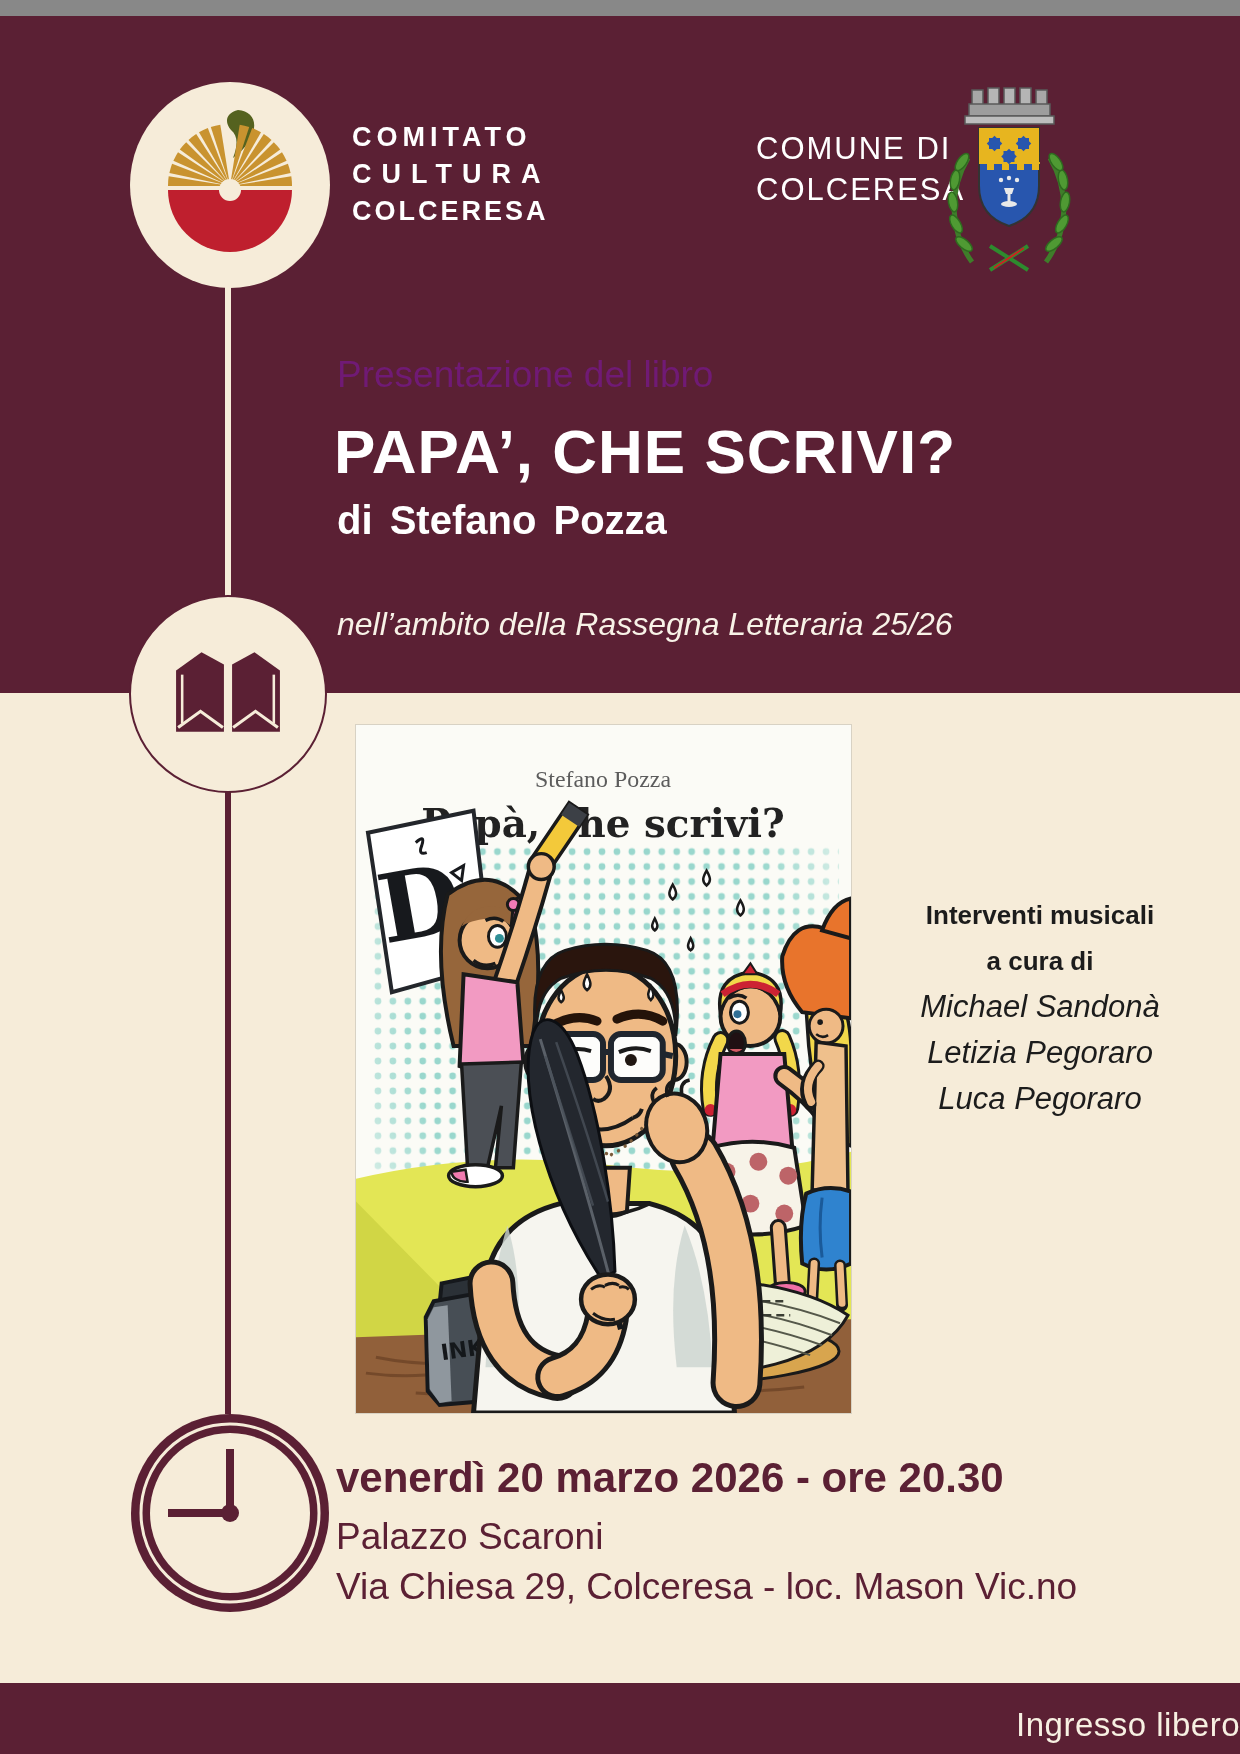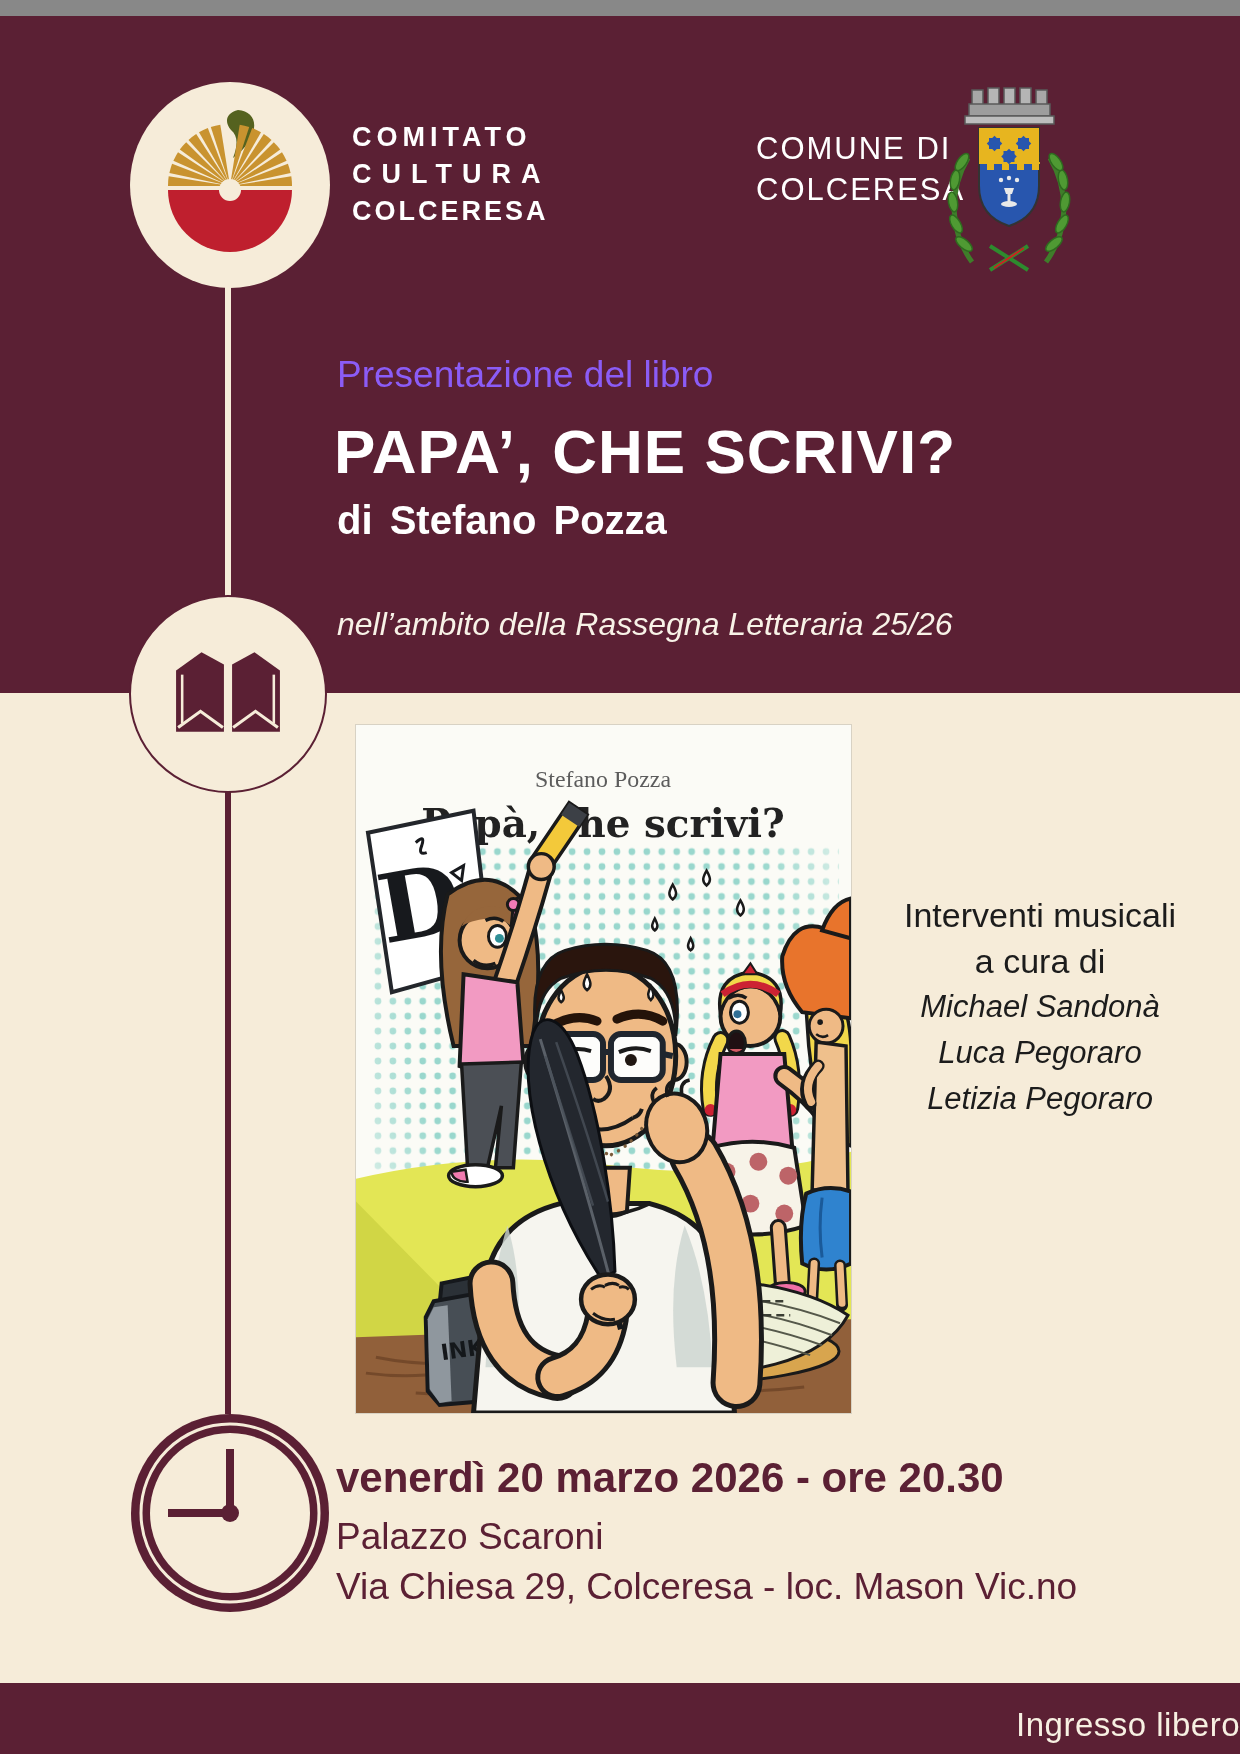--- a/index.html
+++ b/index.html
@@ -21,33 +21,33 @@
 
   
   .brand{position:absolute;left:352px;top:103px;color:#fff;font-weight:bold;font-size:27px;line-height:37px;}
   .brand .l1{letter-spacing:5px;}
   .brand .l2{letter-spacing:10px;}
   .brand .l3{letter-spacing:3px;}
   .comune{position:absolute;left:756px;top:112px;color:#fff;font-weight:normal;font-size:31px;line-height:41px;letter-spacing:2px;}
   .coa{position:absolute;left:938px;top:48px;width:142px;height:212px;}
 
   
-  .kicker{position:absolute;left:337px;top:338px;color:#8b5cf6;font-size:37px;}
+  .kicker{position:absolute;left:337px;top:338px;color:#701a75;font-size:37px;}
   .title{position:absolute;left:334px;top:400px;color:#fff;font-size:62px;font-weight:bold;letter-spacing:1px;}
   .author{position:absolute;left:337px;top:482px;color:#fff;font-size:40px;font-weight:bold;word-spacing:6px;}
   .series{position:absolute;left:337px;top:590px;color:#f8f2e7;font-size:32px;font-style:italic;}
 
   
   .cover{position:absolute;left:355px;top:708px;width:497px;height:690px;background:#fbfbf6;
          border:1px solid #d8d2c4;box-sizing:border-box;}
   .cover svg{display:block;width:100%;height:100%;}
 
   
   .music{position:absolute;left:875px;top:876px;width:330px;text-align:center;color:#1c1c1c;}
-  .music .mh{font-size:34px;font-weight:normal;line-height:46px;}
+  .music .mh{font-size:26px;font-weight:bold;line-height:46px;}
   .music .mi{font-size:31px;font-style:italic;line-height:46px;}
 
   
   .details{position:absolute;left:336px;top:1438px;color:#5b2034;}
   .details .dt{font-size:42px;font-weight:bold;}
   .details .vn{font-size:37px;margin-top:14px;}
   .details .ad{font-size:37px;margin-top:8px;}
 </style>
 </head>
 <body>
@@ -331,22 +331,22 @@
         <ellipse cx="253" cy="576" rx="27" ry="25" fill="#efba85" stroke="#1a1a1a" stroke-width="4.5"></ellipse>
         <path d="M236,566 q8,-6 14,-2 M250,562 q8,-4 14,0 M264,564 q6,-2 10,2 M238,590 q10,8 22,6" stroke="#1a1a1a" stroke-width="3" fill="none"></path>
       </g>
     </svg>
   </div>
 
   <div class="music">
     <div class="mh">Interventi musicali</div>
     <div class="mh">a cura di</div>
     <div class="mi">Michael Sandonà</div>
+    <div class="mi">Letizia Pegoraro</div>
     <div class="mi">Luca Pegoraro</div>
-    <div class="mi">Letizia Pegoraro</div>
   </div>
 
   <svg class="clock-circle" viewBox="0 0 200 200">
     <circle cx="100" cy="100" r="99" fill="#5b2034"></circle>
     <circle cx="100" cy="100" r="89" fill="none" stroke="#f6ecd9" stroke-width="3"></circle>
     <circle cx="100" cy="100" r="80" fill="#f6ecd9"></circle>
     <rect x="96" y="36" width="8" height="66" fill="#5b2034"></rect>
     <rect x="38" y="96" width="64" height="8" fill="#5b2034"></rect>
     <circle cx="100" cy="100" r="9" fill="#5b2034"></circle>
   </svg>

